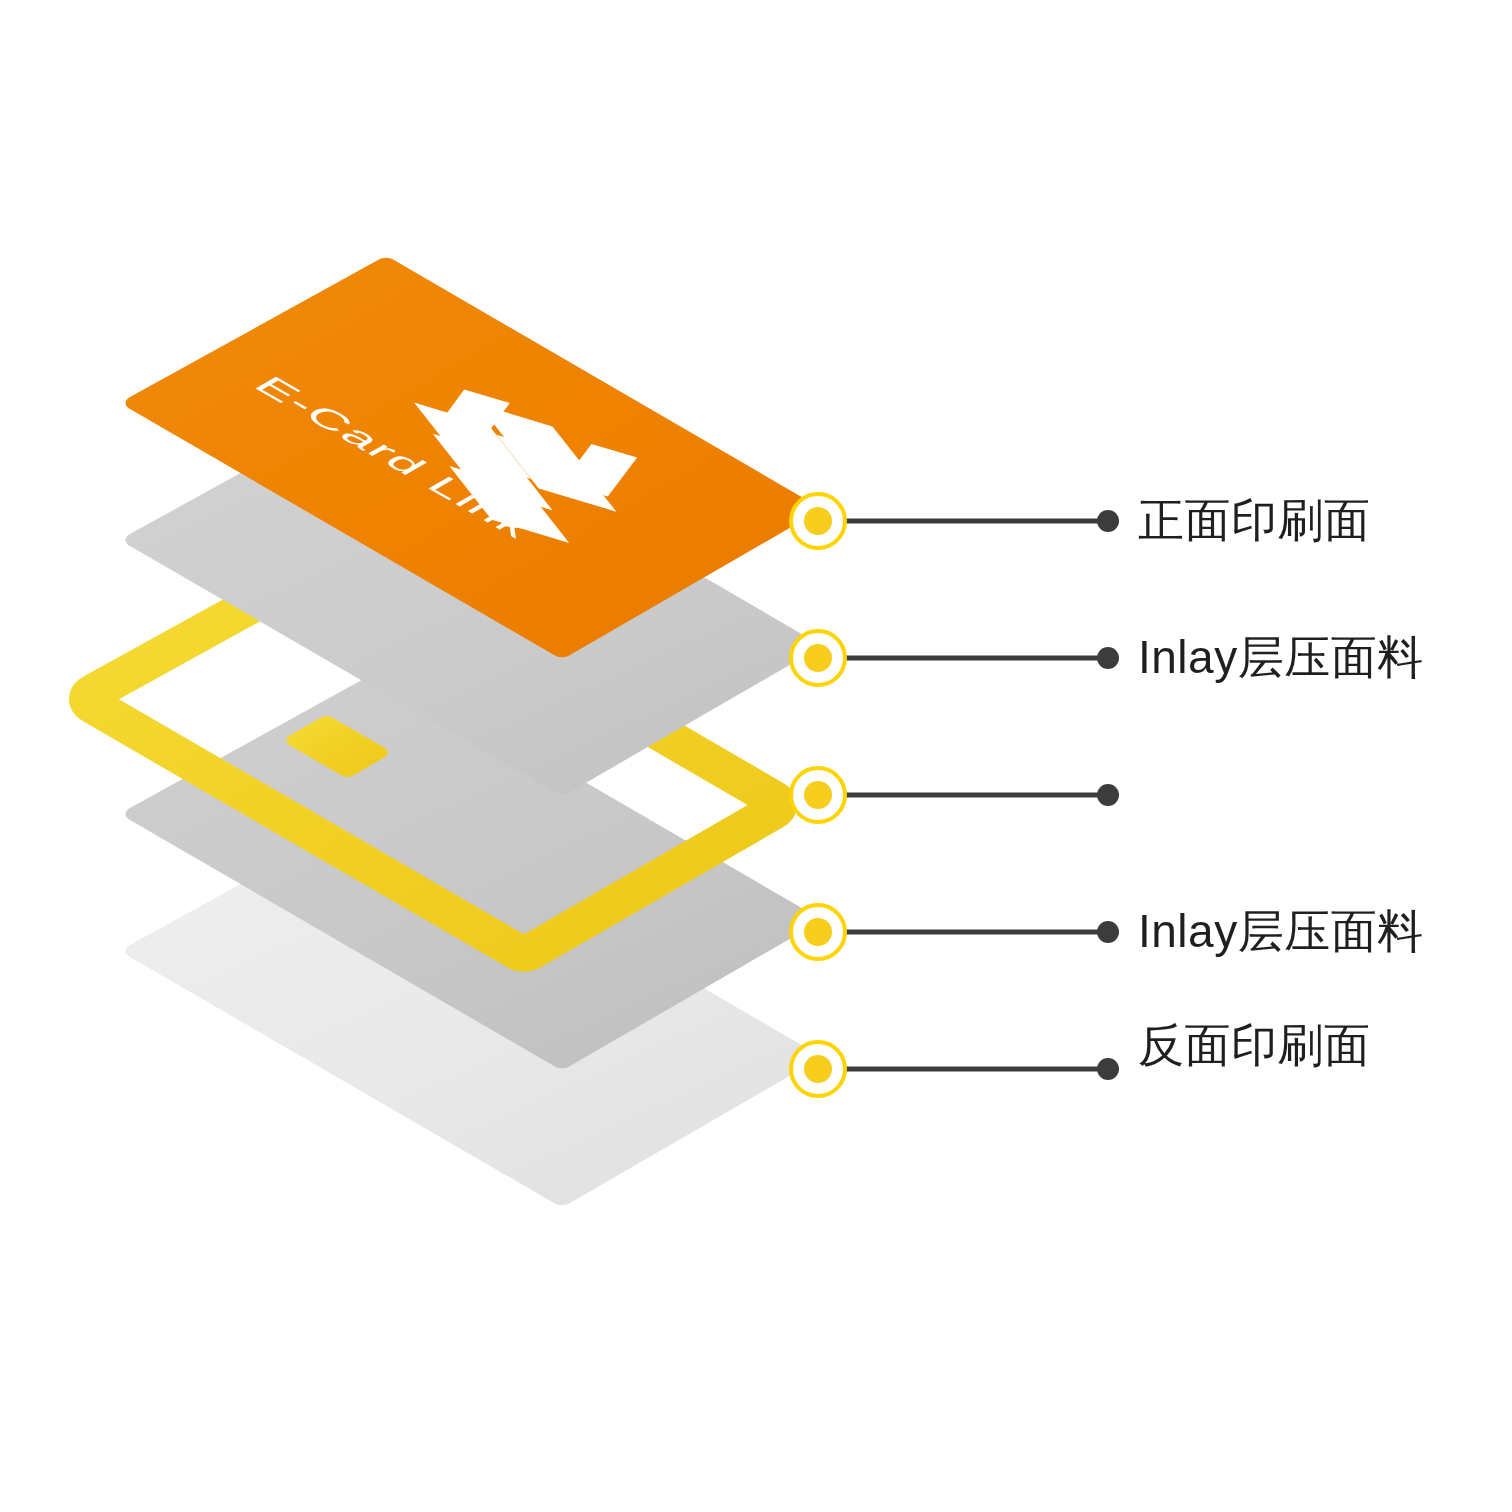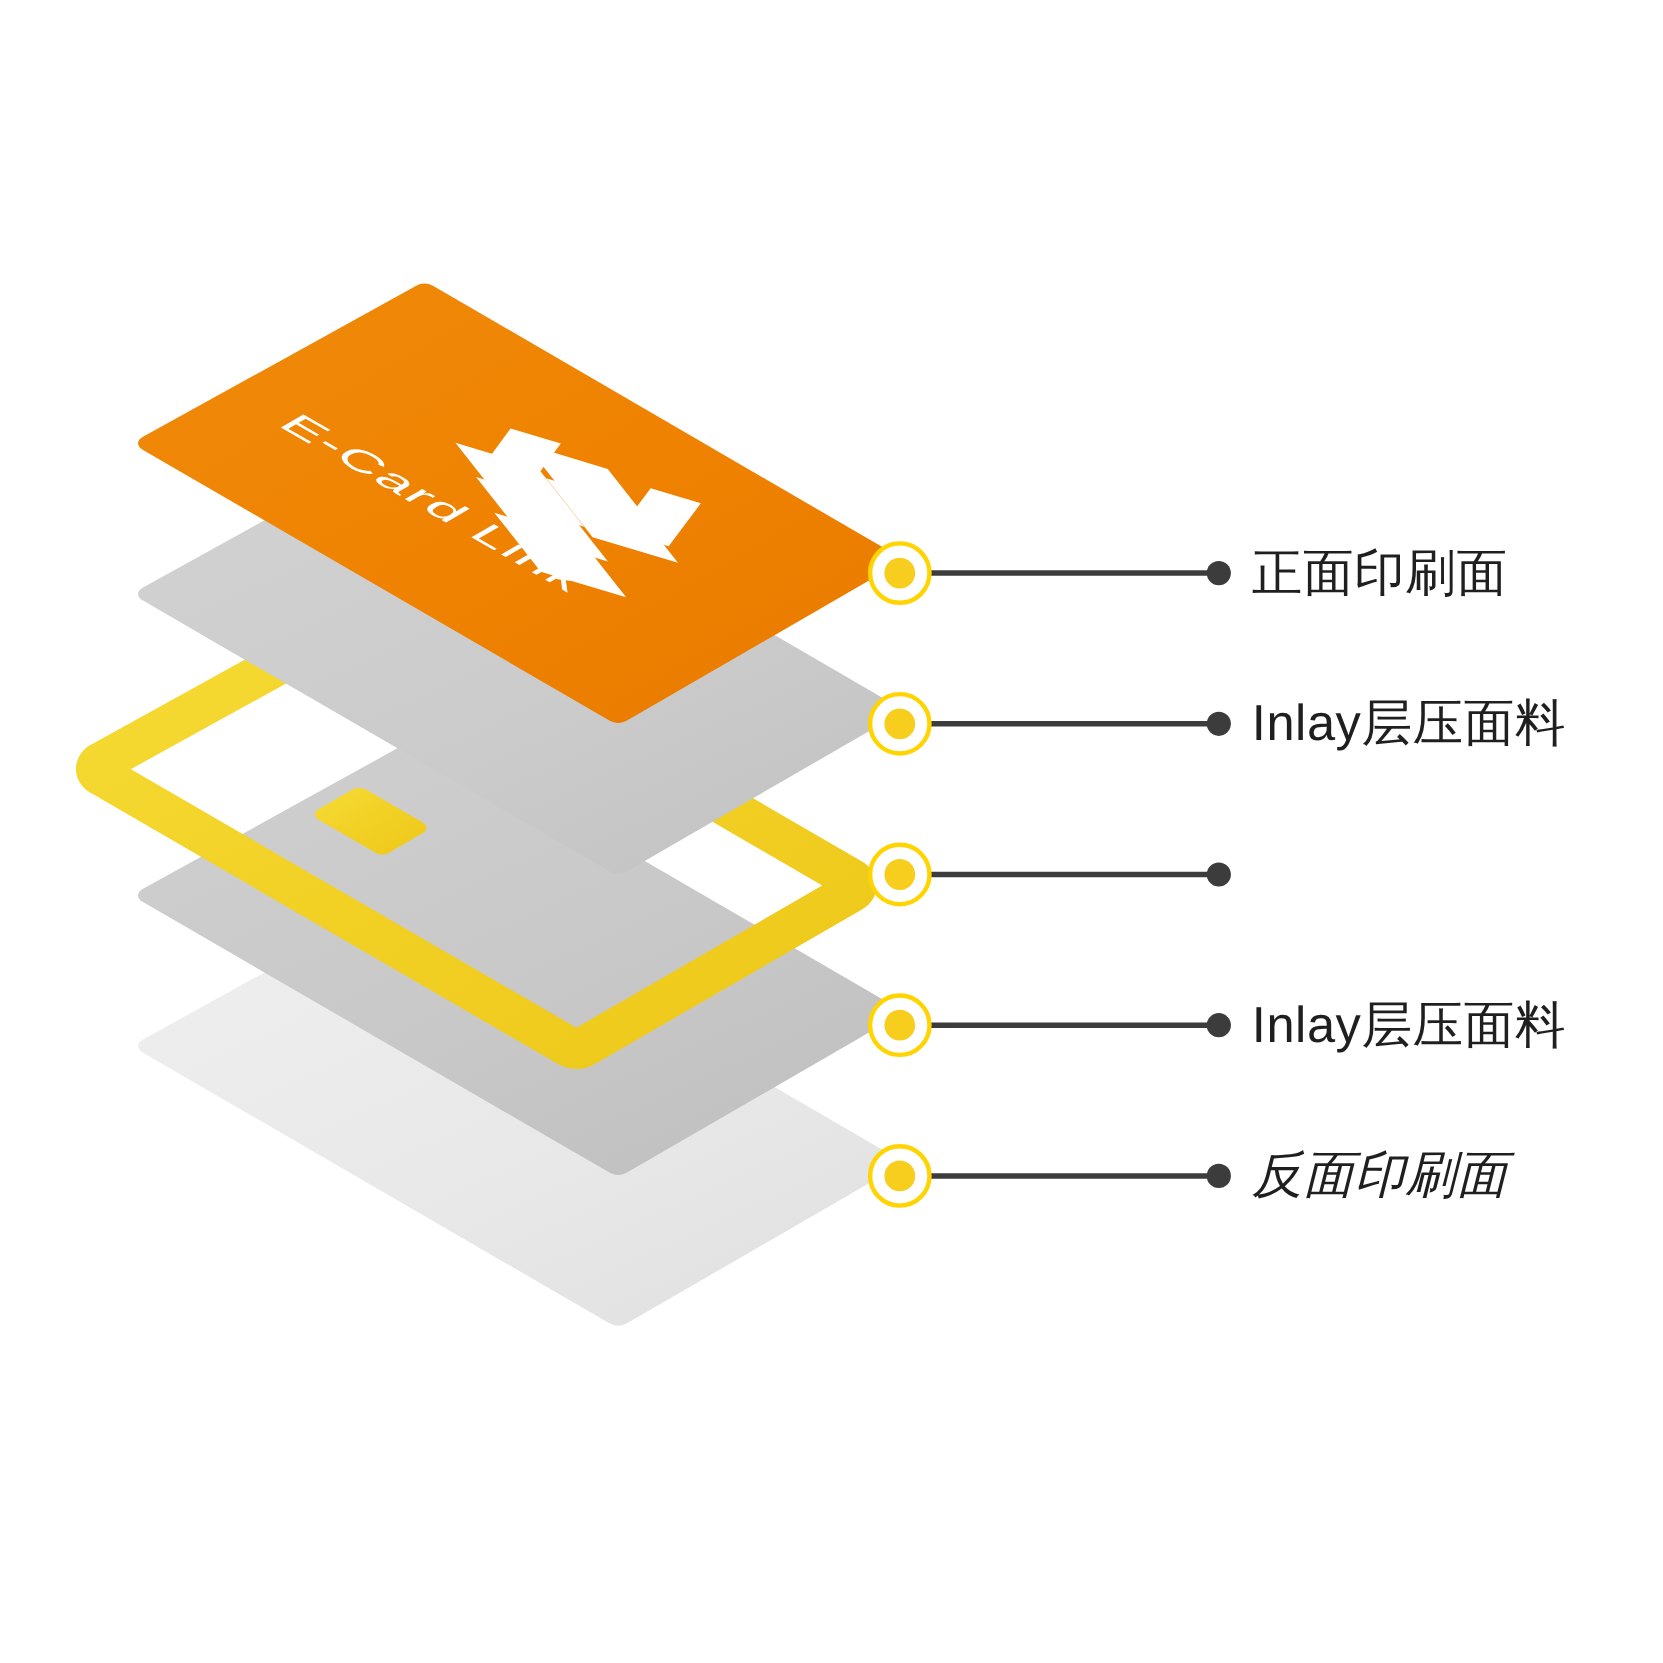--- a/index.html
+++ b/index.html
@@ -33,21 +33,21 @@
     line-height: 1;
     color: #1f1f1f;
     white-space: nowrap;
     letter-spacing: 0.5px;
     font-family: "Liberation Sans", "DejaVu Sans", sans-serif;
   }
   .lbl-0 { left: 1138px; top: 497px; text-align: right; }
   .lbl-1 { left: 1138px; top: 634px; }
   .lbl-2 { left: 1138px; top: 771px; }
   .lbl-3 { left: 1138px; top: 908px; }
-  .lbl-4 { left: 1138px; top: 1045px; font-style: italic; }
+  .lbl-4 { left: 1138px; top: 1022px; }
 </style>
 </head>
 <body>
 
 <div id="stage">
 
   <svg id="diagram" viewBox="0 0 1512 1512" xmlns="http://www.w3.org/2000/svg">
 
     <defs>
       <linearGradient id="gradOrange" x1="0" y1="0" x2="1" y2="1">

